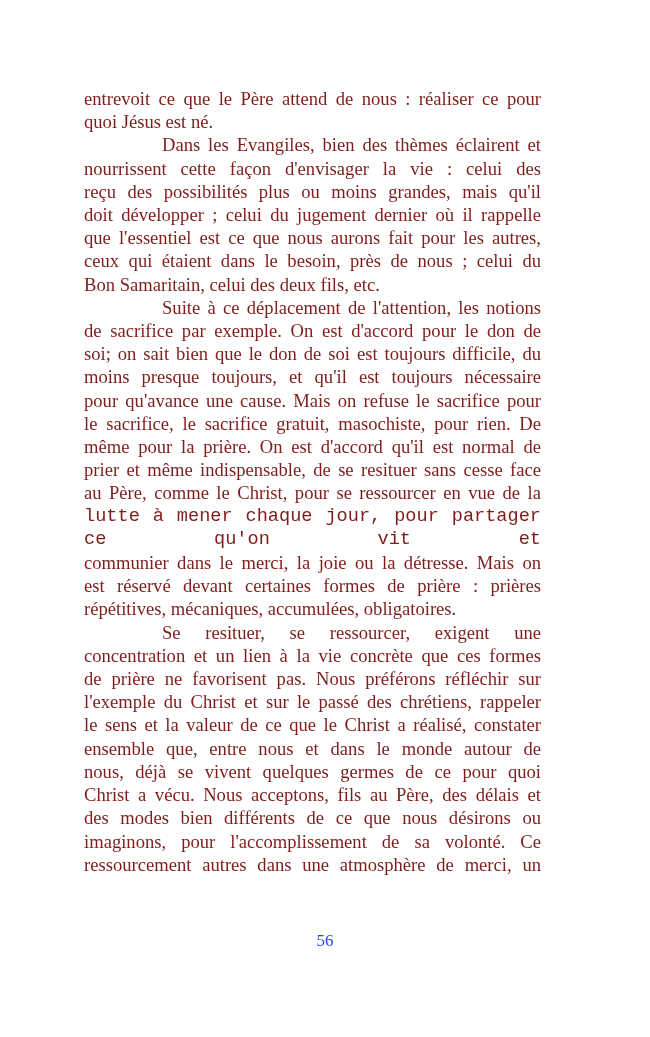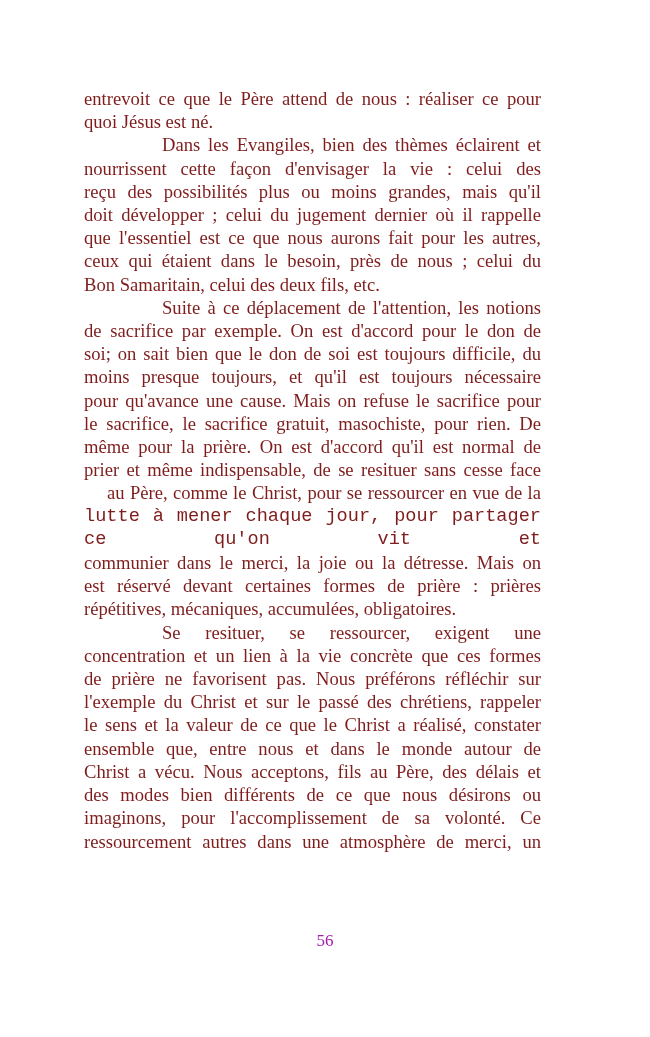--- a/index.html
+++ b/index.html
@@ -7,21 +7,21 @@
     .page {
       position: absolute; left: 84px; top: 87px; width: 457px;
       font-family: "Liberation Serif", serif; font-size: 18.6px; line-height: 23.2px;
       color: #7f1d1d;
     }
     .page p { margin: 0; text-align: justify; }
     .line { display: block; text-align: justify; text-align-last: justify; white-space: nowrap; }
     .line.last { text-align-last: left; }
     .pagenum {
       position: absolute; left: 0; width: 650px; top: 931px; text-align: center;
-      font-family: "Liberation Serif", serif; font-size: 17px; color: #a21caf;
+      font-family: "Liberation Serif", serif; font-size: 17px; color: #1d4ed8;
     }
   </style>
 </head>
 <body>
 
 <div class="page" id="page-body">
     <p>
       <span class="line" style="white-space: normal;">entrevoit ce que le Père attend de nous : réaliser ce pour</span>
       <span class="line last" style="white-space: normal;">quoi Jésus est né.</span>
     </p>
@@ -36,32 +36,33 @@
     </p>
     <p>
       <span class="line" style="padding-left: 78px; white-space: normal;">Suite à ce déplacement de l'attention, les notions</span>
       <span class="line" style="white-space: normal;">de sacrifice par exemple. On est d'accord pour le don de</span>
       <span class="line" style="white-space: normal;">soi; on sait bien que le don de soi est toujours difficile, du</span>
       <span class="line" style="white-space: normal;">moins presque toujours, et qu'il est toujours nécessaire</span>
       <span class="line" style="white-space: normal;">pour qu'avance une cause. Mais on refuse le sacrifice pour</span>
       <span class="line" style="white-space: normal;">le sacrifice, le sacrifice gratuit, masochiste, pour rien. De</span>
       <span class="line" style="white-space: normal;">même pour la prière. On est d'accord qu'il est normal de</span>
       <span class="line" style="white-space: normal;">prier et même indispensable, de se resituer sans cesse face</span>
-      <span class="line" style="white-space: normal; margin-left: 23px;">au Père, comme le Christ, pour se ressourcer en vue de la</span>
+      <span class="line" style="white-space: normal;">au Père, comme le Christ, pour se ressourcer en vue de la</span>
       <span class="line" style="white-space: normal; font-family: Liberation Mono, monospace;">lutte à mener chaque jour, pour partager ce qu'on vit et</span>
       <span class="line" style="white-space: normal;">communier dans le merci, la joie ou la détresse. Mais on</span>
       <span class="line" style="white-space: normal;">est réservé devant certaines formes de prière : prières</span>
       <span class="line last" style="white-space: normal;">répétitives, mécaniques, accumulées, obligatoires.</span>
     </p>
     <p>
       <span class="line" style="padding-left: 78px; white-space: normal;">Se resituer, se ressourcer, exigent une</span>
       <span class="line" style="white-space: normal;">concentration et un lien à la vie concrète que ces formes</span>
       <span class="line" style="white-space: normal;">de prière ne favorisent pas. Nous préférons réfléchir sur</span>
       <span class="line" style="white-space: normal;">l'exemple du Christ et sur le passé des chrétiens, rappeler</span>
       <span class="line" style="white-space: normal;">le sens et la valeur de ce que le Christ a réalisé, constater</span>
       <span class="line" style="white-space: normal;">ensemble que, entre nous et dans le monde autour de</span>
+      <span class="line" style="white-space: normal;">nous, déjà se vivent quelques germes de ce pour quoi</span>
       <span class="line" style="white-space: normal;">Christ a vécu. Nous acceptons, fils au Père, des délais et</span>
       <span class="line" style="white-space: normal;">des modes bien différents de ce que nous désirons ou</span>
       <span class="line" style="white-space: normal;">imaginons, pour l'accomplissement de sa volonté. Ce</span>
       <span class="line" style="white-space: normal;">ressourcement autres dans une atmosphère de merci, un</span>
     </p>
   </div>
 <div class="pagenum">56</div>
 
 </body></html>

